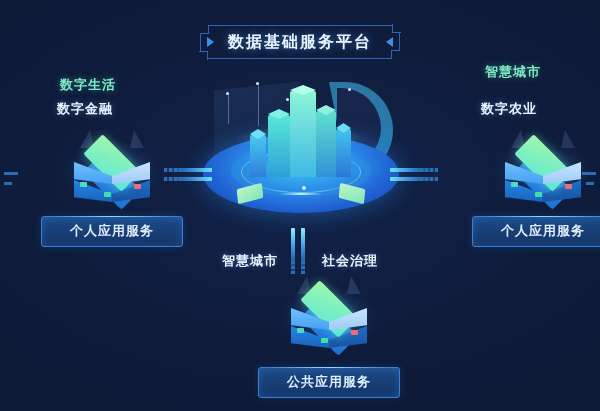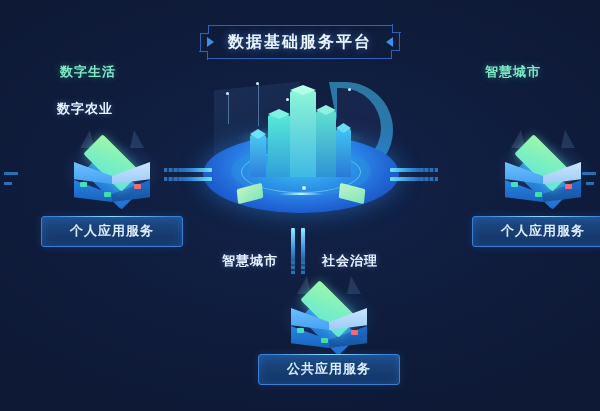--- a/index.html
+++ b/index.html
@@ -86,21 +86,21 @@
   .side-label {
     position: absolute;
     font-size: 13px;
     font-weight: bold;
     letter-spacing: 1px;
     white-space: nowrap;
   }
   .side-label.green { color: #7fe8c4; text-shadow: 0 0 7px rgba(80,230,190,.4); }
   .side-label.white { color: #e8f2ff; text-shadow: 0 0 7px rgba(130,190,255,.35); }
 
-  .lbl-l1 { left: 60px;  top: 63px; }
+  .lbl-l1 { left: 60px;  top: 76px; }
   .lbl-l2 { left: 57px;  top: 100px; }
   .lbl-r1 { left: 485px; top: 63px; }
   .lbl-r2 { left: 481px; top: 100px; }
   .lbl-b1 { left: 222px; top: 252px; }
   .lbl-b2 { left: 322px; top: 252px; }
 
   
   .node { position: absolute; }
   .cube { position: relative; width: 76px; height: 80px; }
 
@@ -185,21 +185,21 @@
     height: 1px;
     background: linear-gradient(90deg, rgba(120,220,255,0), #8fdcff, rgba(120,220,255,0));
   }
 
   .node-left   { left: 47px;  top: 130px; width: 130px; }
   .node-right  { left: 478px; top: 130px; width: 130px; }
   .node-bottom { left: 264px; top: 276px; width: 130px; }
   .node .cube { margin: 0 auto; }
   .node-left   .caption { top: 86px; }
   .node-right  .caption { top: 86px; }
-  .node-bottom .caption { top: 78px; }
+  .node-bottom .caption { top: 91px; }
 
   
   .conn { position: absolute; }
   .conn .bar {
     position: relative;
     height: 4px;
     margin-bottom: 5px;
     border-radius: 1px;
   }
   .conn .dots {
@@ -349,22 +349,23 @@
   <div class="title-wrap">
     <div class="title-frame"></div>
     <div class="title-corner tr"></div>
     <div class="title-corner bl"></div>
     <span class="tri left"></span>
     <span class="tri right"></span>
     <div class="title-text">数据基础服务平台</div>
   </div>
 
   <div class="side-label green lbl-l1">数字生活</div>
-  <div class="side-label white lbl-l2">数字农业</div>
+  <div class="side-label white lbl-l2">数字金融</div>
   <div class="side-label green lbl-r1">智慧城市</div>
+  <div class="side-label white lbl-r2">数字农业</div>
   <div class="side-label white lbl-b1">智慧城市</div>
   <div class="side-label white lbl-b2">社会治理</div>
 
   <div class="hero">
     <div class="hero-pane"></div>
     <div class="hero-arc"></div>
     <div class="hero-arc2"></div>
 
     <span class="pole p1"></span>
     <span class="pole p2"></span>

